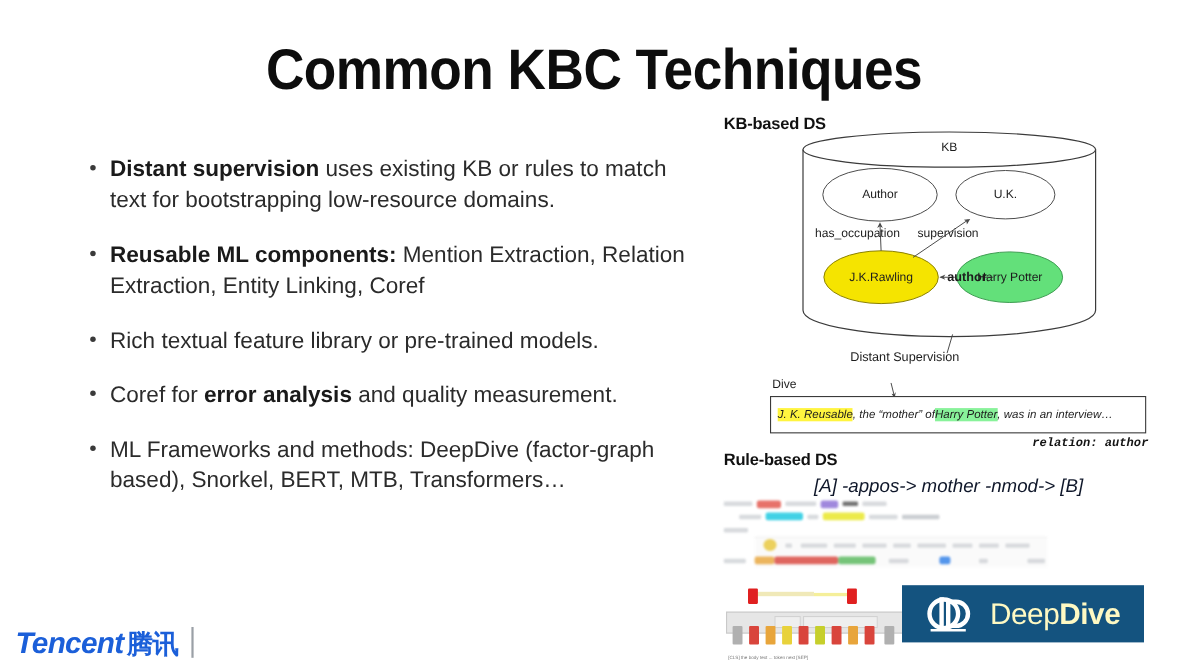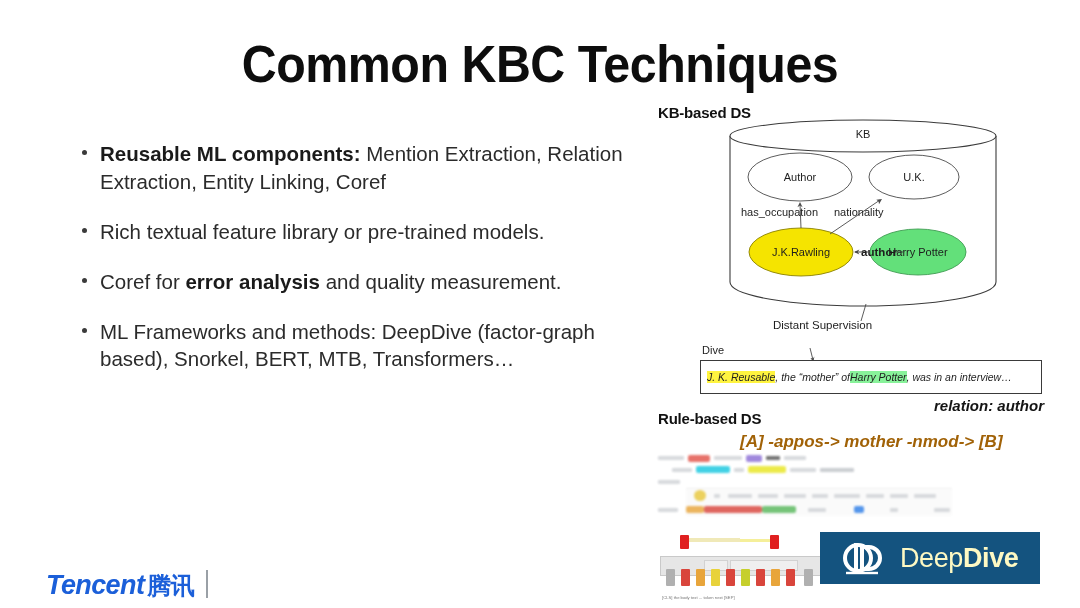--- a/index.html
+++ b/index.html
@@ -83,33 +83,33 @@
     display:flex;align-items:center;
     padding:0 6px;box-sizing:border-box;
     font-size:10.5px;font-style:italic;color:#1d1d1d;
     white-space:nowrap;overflow:hidden;
     font-family:"Liberation Sans", sans-serif;
   }
   .hl-y{background:#fff43f;}
   .hl-g{background:#88f29a;}
   .tb-rel{
     position:absolute;right:4px;top:53px;
-    font-size:15px;font-style:italic;font-weight:bold;color:#141414;
-    font-family:Liberation Sans, sans-serif;
+    font-size:11px;font-style:italic;font-weight:bold;color:#141414;
+    font-family:Liberation Mono, monospace;
   }
   .ds-label{
     position:absolute;left:133px;top:227px;
     font-size:11.5px;color:#1d1d1d;
     font-family:"Liberation Sans", sans-serif;white-space:nowrap;
   }
 
   
   .rule-pattern{
     position:absolute;left:100px;top:340px;
-    font-size:17px;font-weight:bold;font-style:italic;color:#a16207;
+    font-size:17px;font-weight:normal;font-style:italic;color:#0f172a;
     font-family:"Liberation Sans", sans-serif;white-space:nowrap;
   }
 
   
   .shot{
     position:absolute;left:18px;top:362px;width:300px;height:62px;
     filter:blur(1.1px);opacity:.82;
   }
   .shot .row{position:absolute;height:4px;border-radius:1px;background:#cfd2d6;}
   .shot .chip{position:absolute;height:7px;border-radius:2px;}
@@ -139,21 +139,21 @@
     position:relative;width:52px;height:34px;margin-right:12px;
     display:flex;align-items:center;justify-content:center;
   }
   .dd .dd-txt{
     font-size:27px;color:#fef9c3;letter-spacing:-0.4px;
     font-family:"Liberation Sans", sans-serif;
   }
   .dd .dd-txt .b{font-weight:bold;}
 
   
-  .footer{position:absolute;left:14px;bottom:6px;display:flex;align-items:flex-start;margin-left:32px;}
+  .footer{position:absolute;left:14px;bottom:6px;display:flex;align-items:flex-start;}
   .tencent{
     font-size:27px;font-weight:bold;font-style:italic;
     color:#1b5fd9;letter-spacing:-0.6px;
     font-family:"Liberation Sans", sans-serif;
   }
   .tencent .cn{font-style:normal;font-size:24px;margin-left:3px;}
   .divider{
     width:2px;height:28px;background:#9aa0a6;margin:0 12px;
   }
   .dfs{
@@ -163,20 +163,23 @@
 </style>
 </head>
 <body>
 
 <div class="slide">
 
   <div class="title">Common KBC Techniques</div>
 
   <div class="bullets">
 
+    <div class="bullet">
+      <b>Distant supervision</b><span> uses existing KB or rules to match text for bootstrapping low-resource domains.</span>
+    </div>
 
     <div class="bullet">
       <b>Reusable ML components:</b><span> Mention Extraction, Relation Extraction, Entity Linking, Coref</span>
     </div>
 
     <div class="bullet">
       <span>Rich textual feature library or pre-trained models.</span>
     </div>
 
     <div class="bullet">
@@ -220,21 +223,21 @@
         <path d="M148,190 L143,207" stroke="#4a4a4a" stroke-width="0.9" fill="none"></path>
       </svg>
 
       <div class="ell-txt" style="left:30px;top:51px;width:104px;height:24px;">Author</div>
       <div class="ell-txt" style="left:151px;top:51px;width:90px;height:24px;">U.K.</div>
       <div class="ell-txt" style="left:31px;top:126px;width:104px;height:24px;">J.K.Rawling</div>
       <div class="ell-txt" style="left:152px;top:126px;width:96px;height:24px;">Harry Potter</div>
 
       <div class="lbl" style="left:18px;top:14px;width:254px;text-align:center;">KB</div>
       <div class="lbl" style="left:23px;top:92px;">has_occupation</div>
-      <div class="lbl" style="left:116px;top:92px;">nationality</div>
+      <div class="lbl" style="left:116px;top:92px;">supervision</div>
       <div class="ell-txt bold" style="left:134px;top:126px;width:54px;height:24px;">author</div>
     </div>
 
     <div class="ds-label">Distant Supervision</div>
 
     <div class="textbox-wrap">
       <div class="tb-label">Dive</div>
       <svg style="position:absolute;left:108px;top:4px;" width="14" height="16" viewBox="0 0 14 16">
         <path d="M4,0 L7,12" stroke="#4a4a4a" stroke-width="0.9" fill="none"></path>
         <path d="M7.3,14 l1.1,-5.6 l-1.5,2 l-2.4,-0.5 z" fill="#4a4a4a"></path>

